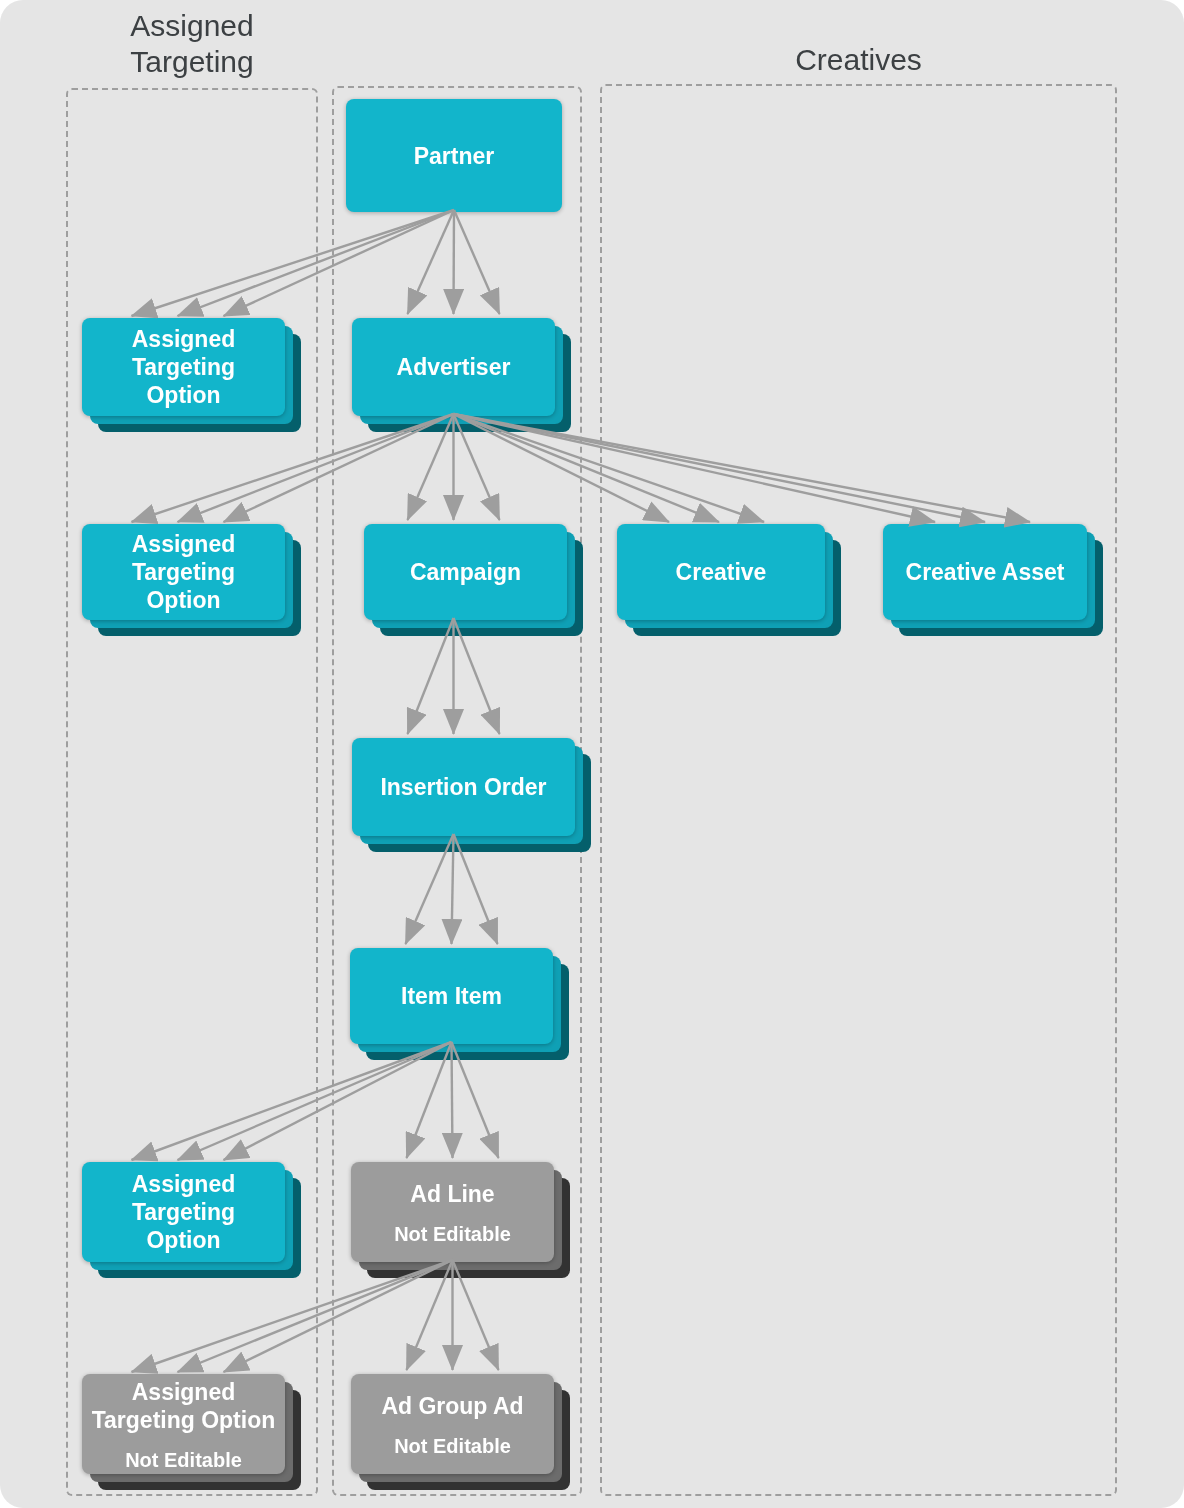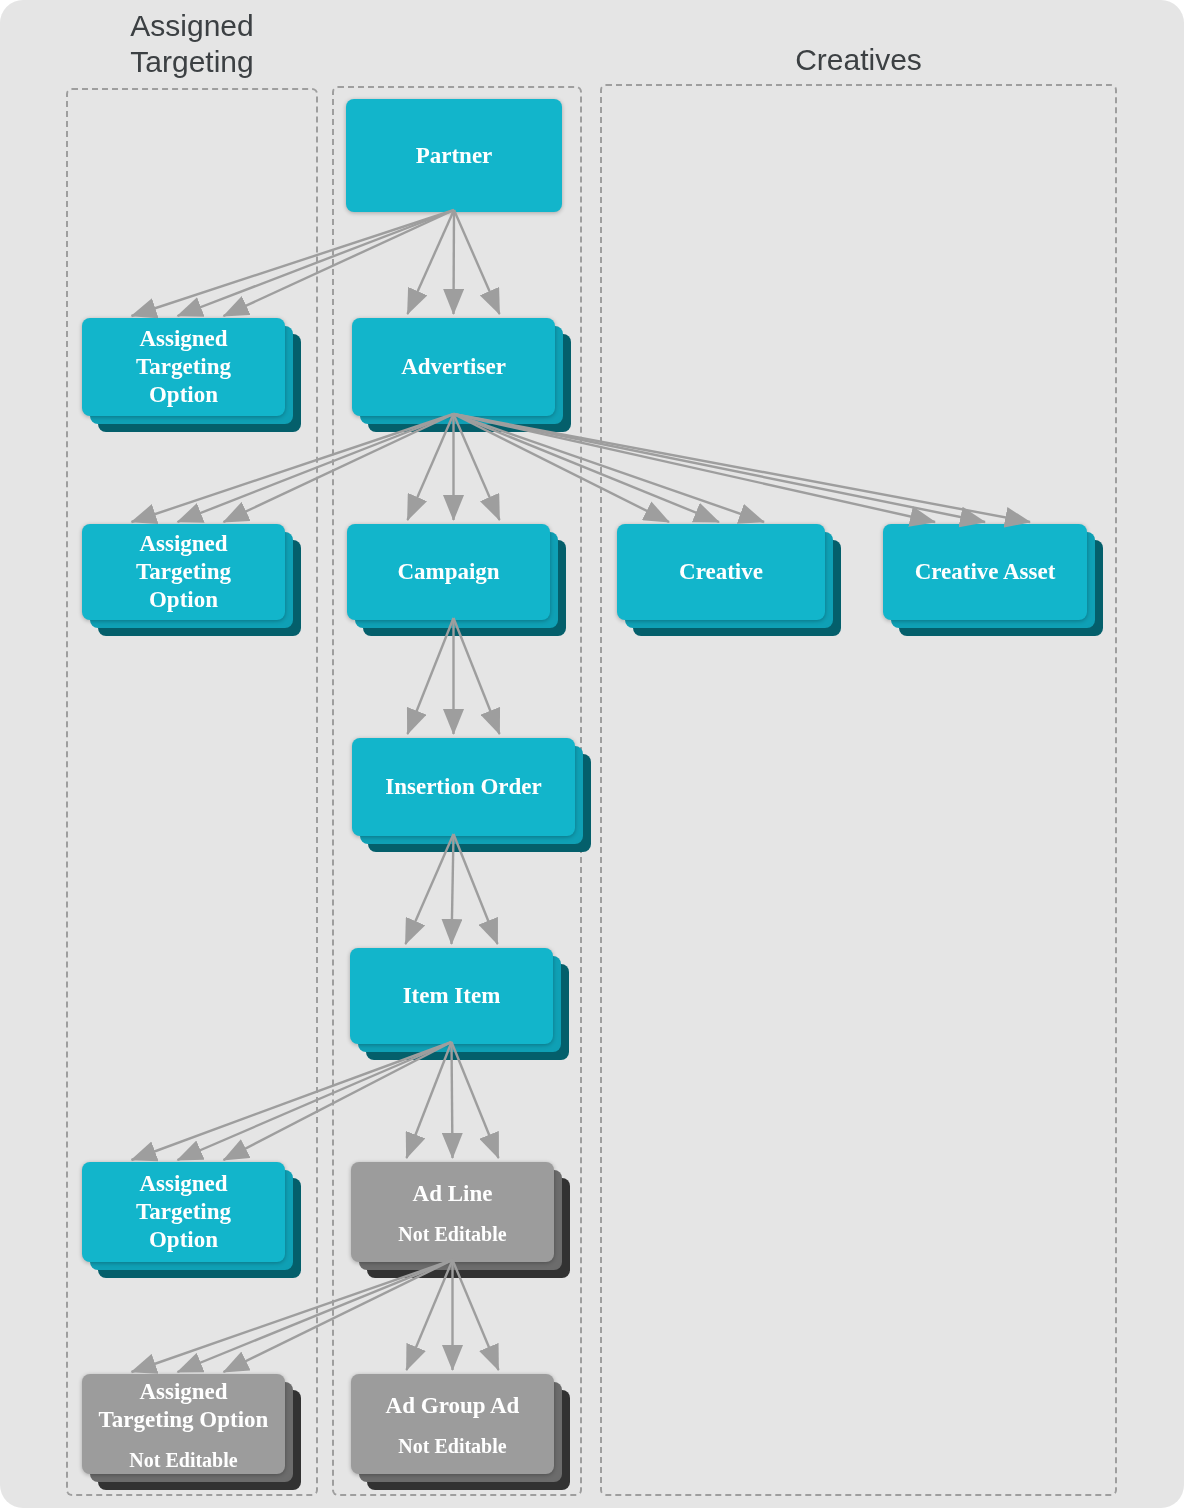--- a/index.html
+++ b/index.html
@@ -25,21 +25,21 @@
   .layer{position:absolute;left:0;top:0;right:0;bottom:0;border-radius:8px;}
   .layer.back{transform:translate(16px,16px);}
   .layer.mid{transform:translate(8px,8px);}
   .teal .layer.back{background:var(--teal-dark);}
   .teal .layer.mid{background:var(--teal-mid);}
   .gray .layer.back{background:var(--gray-dark);}
   .gray .layer.mid{background:var(--gray-mid);}
   .box-main{
     position:absolute;left:0;top:0;right:0;bottom:0;border-radius:8px;
     display:flex;flex-direction:column;justify-content:center;
-    gap:16px;box-shadow:0 1px 4px rgba(0,0,0,0.28);font-family:Liberation Serif, serif;
+    gap:16px;box-shadow:0 1px 4px rgba(0,0,0,0.28);
   }
   .teal .box-main{background:var(--teal);}
   .gray .box-main{background:var(--gray);}
   .label{
     color:var(--box-text);font-size:23px;line-height:28px;font-weight:700;
     text-align:center;white-space:pre-line;
   }
   .sublabel{
     color:var(--box-text);font-size:20px;line-height:20px;font-weight:700;text-align:center;
   }
@@ -85,21 +85,21 @@
   <div class="node teal" style="left:82px;top:524px;width:203px;height:96px;">
     <div class="layer back"></div>
     <div class="layer mid"></div>
     <div class="box-main">
       <div class="label">Assigned
 Targeting
 Option</div>
     </div>
   </div>
 
-  <div class="node teal" style="left:347px;top:524px;width:203px;height:96px;">
+  <div class="node teal" style="left:364px;top:524px;width:203px;height:96px;">
     <div class="layer back"></div>
     <div class="layer mid"></div>
     <div class="box-main">
       <div class="label">Campaign</div>
     </div>
   </div>
 
   <div class="node teal" style="left:617px;top:524px;width:208px;height:96px;">
     <div class="layer back"></div>
     <div class="layer mid"></div>

